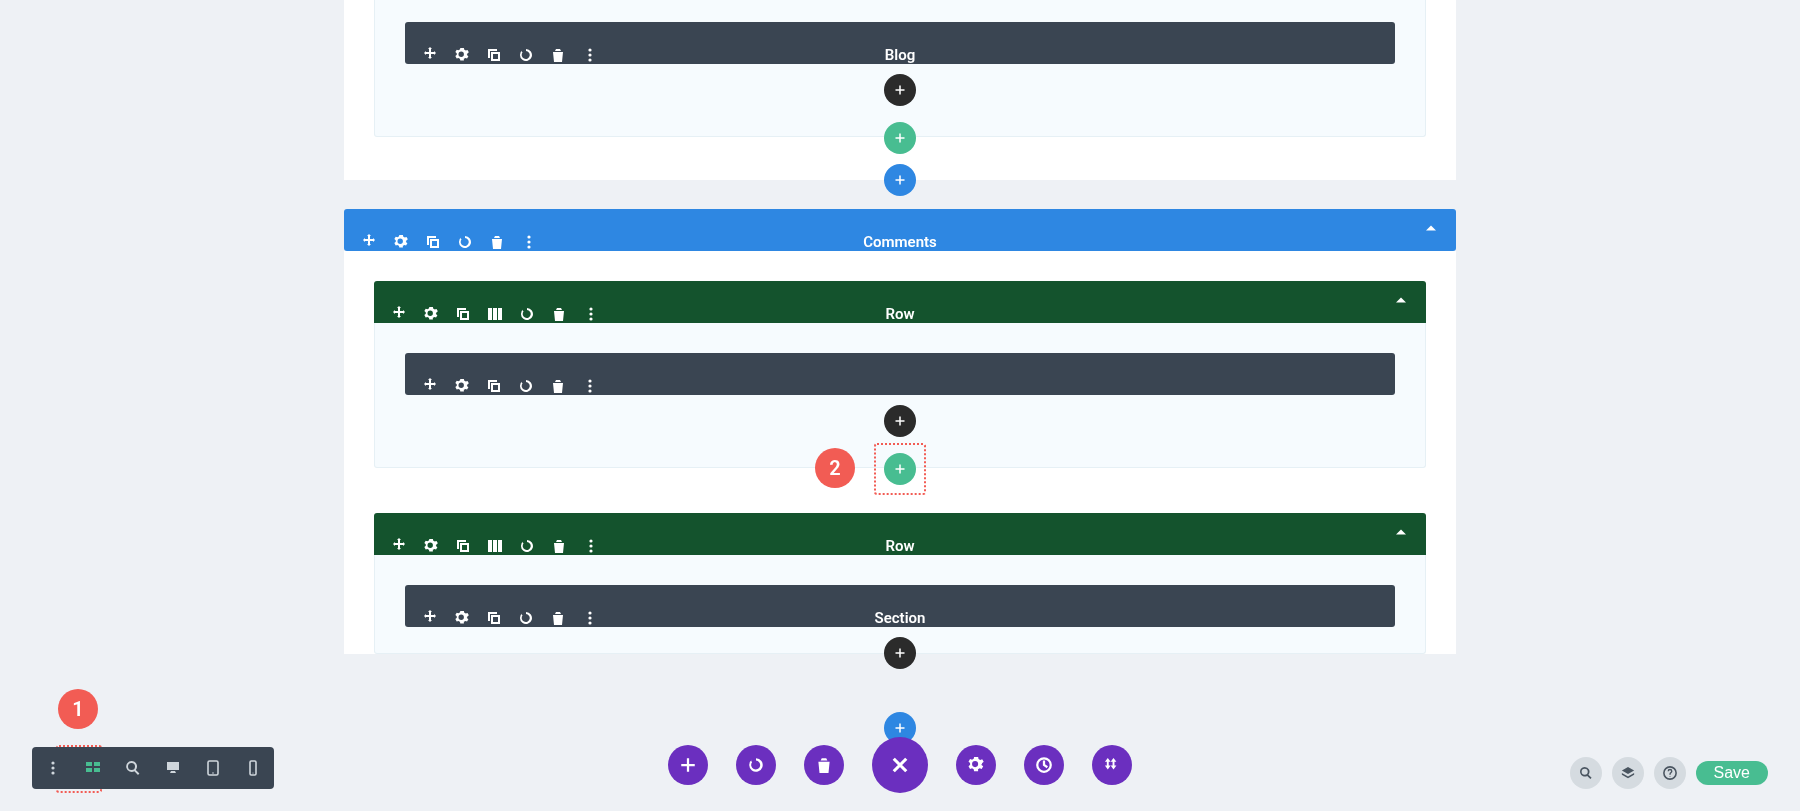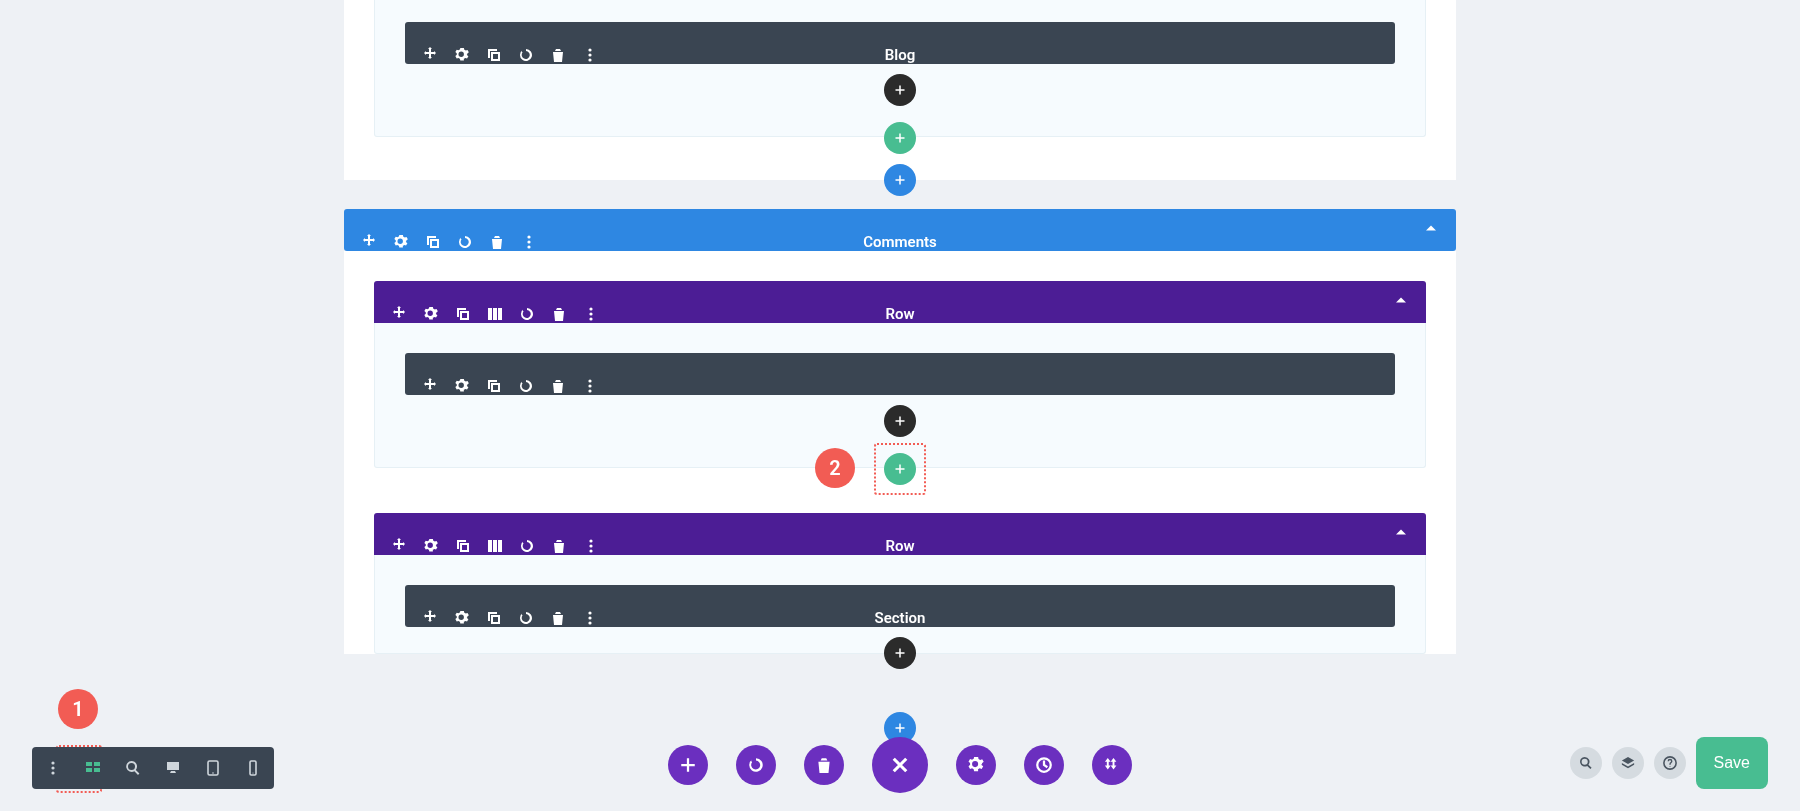--- a/index.html
+++ b/index.html
@@ -36,21 +36,21 @@
 }
 .bar {
   height: 42px;
   border-radius: 3px;
   display: flex;
   align-items: flex-end;
   position: relative;
   color: #fff;
 }
 .bar-section { background: #2e87e2; height: 42px; }
-.bar-row { background: #4c1d95; height: 42px; }
+.bar-row { background: #14532d; height: 42px; }
 .bar-module { background: #3a4552; height: 42px; }
 .bar-title {
   position: absolute;
   left: 0; right: 0;
   text-align: center;
   font-size: 15px;
   font-weight: 600;
   pointer-events: none;
 }
 .bar-icons {
@@ -169,23 +169,23 @@
   background: #d5dbe0;
   display: flex;
   align-items: center;
   justify-content: center;
   cursor: pointer;
 }
 .br-circ svg { width: 14px; height: 14px; fill: #4a5560; }
 .save-btn {
   background: #48bd91;
   color: #fff;
-  height: 52px;
+  height: 24px;
   padding: 0 18px;
-  border-radius: 8px;
+  border-radius: 16px;
   font-size: 16px;
   font-weight: 500;
   display: flex;
   align-items: center;
   cursor: pointer;
   border: none;
 }
 .gap10 { height: 10px; }
 .row-top-pad { height: 30px; }
 </style>

